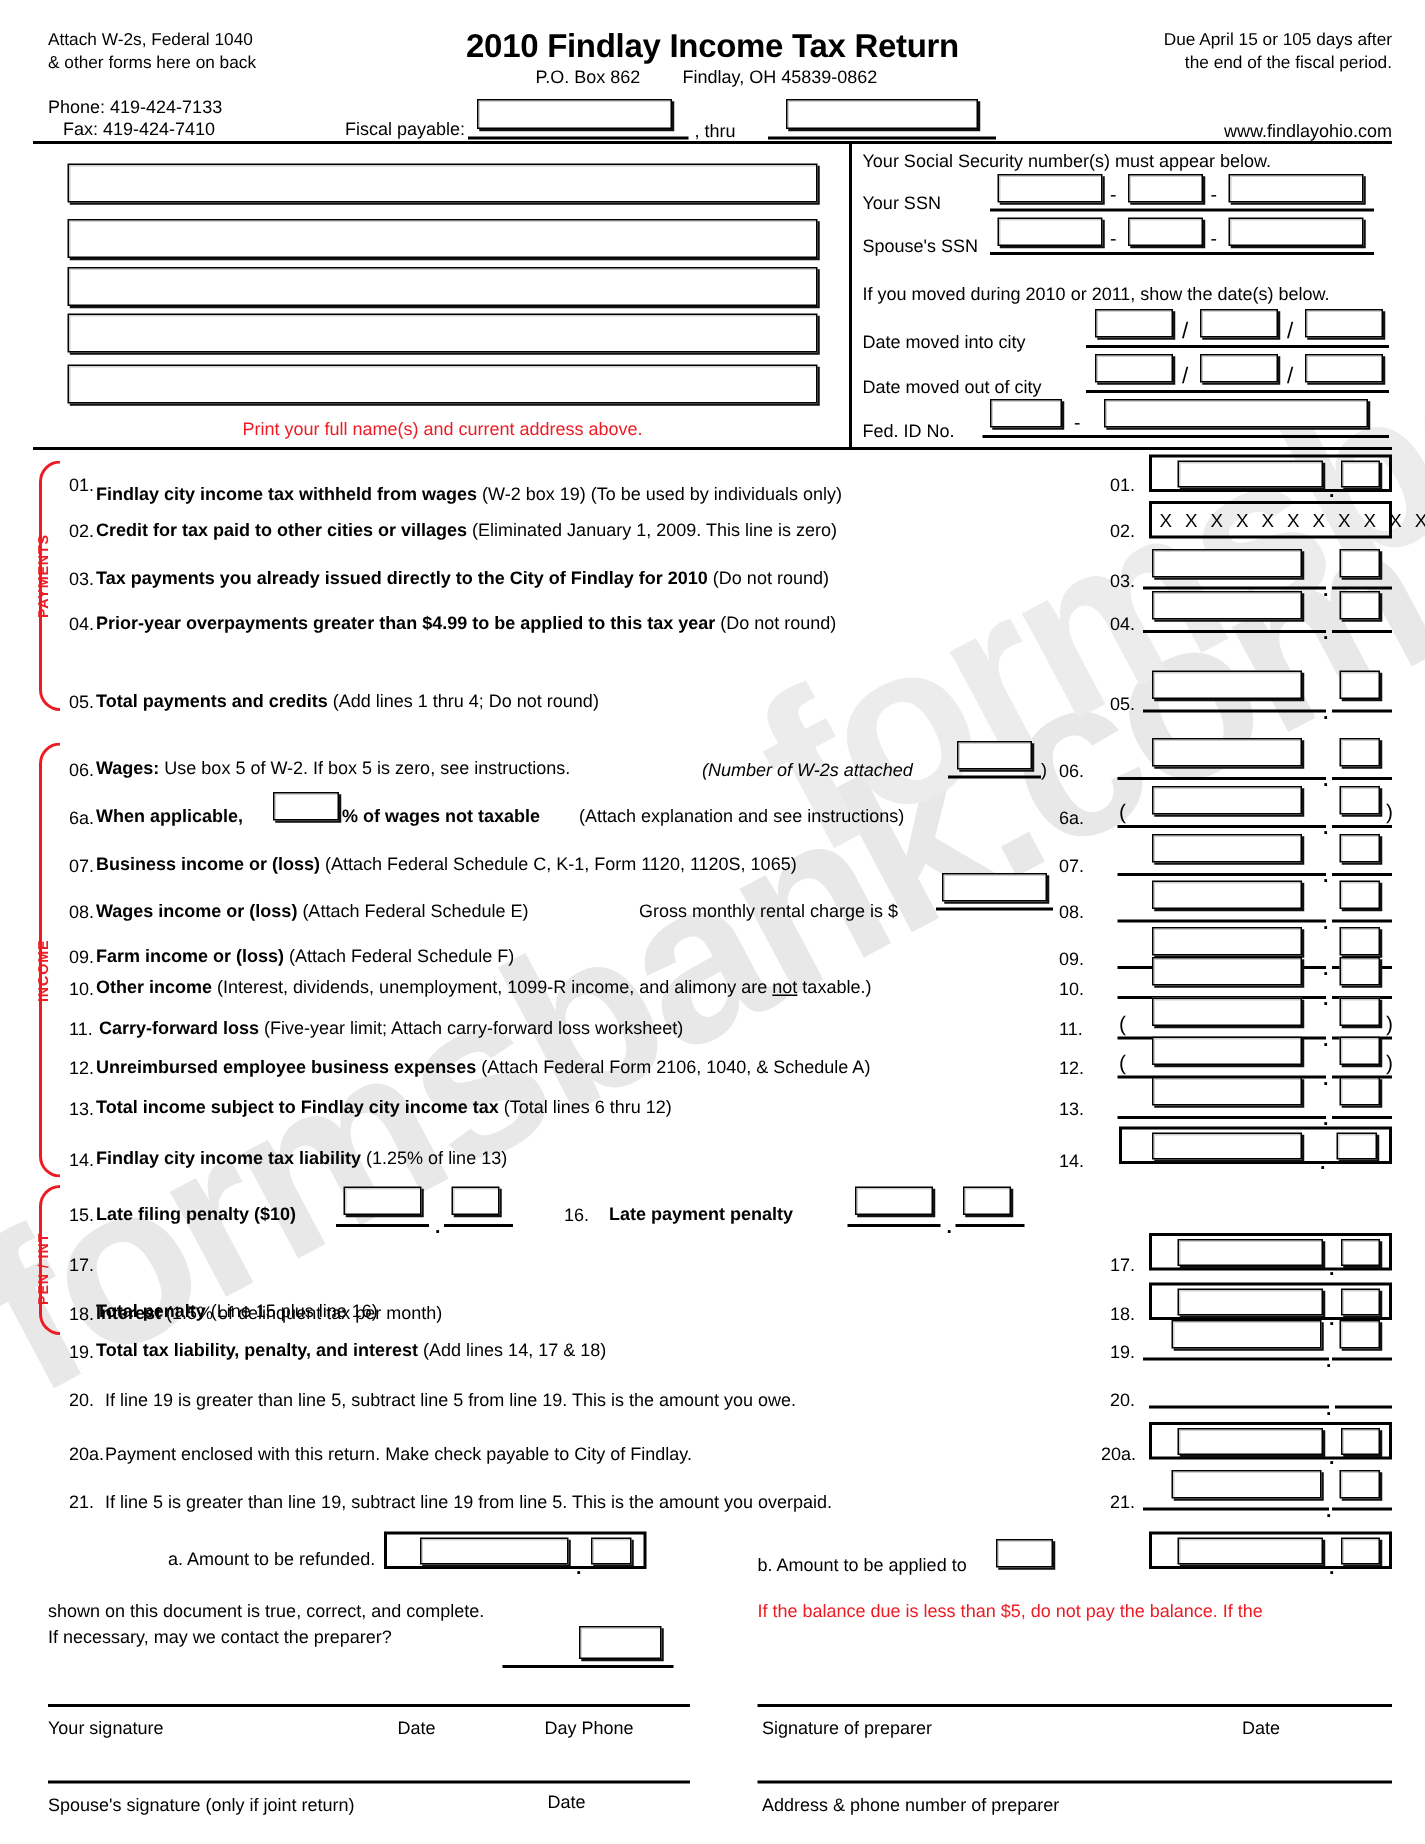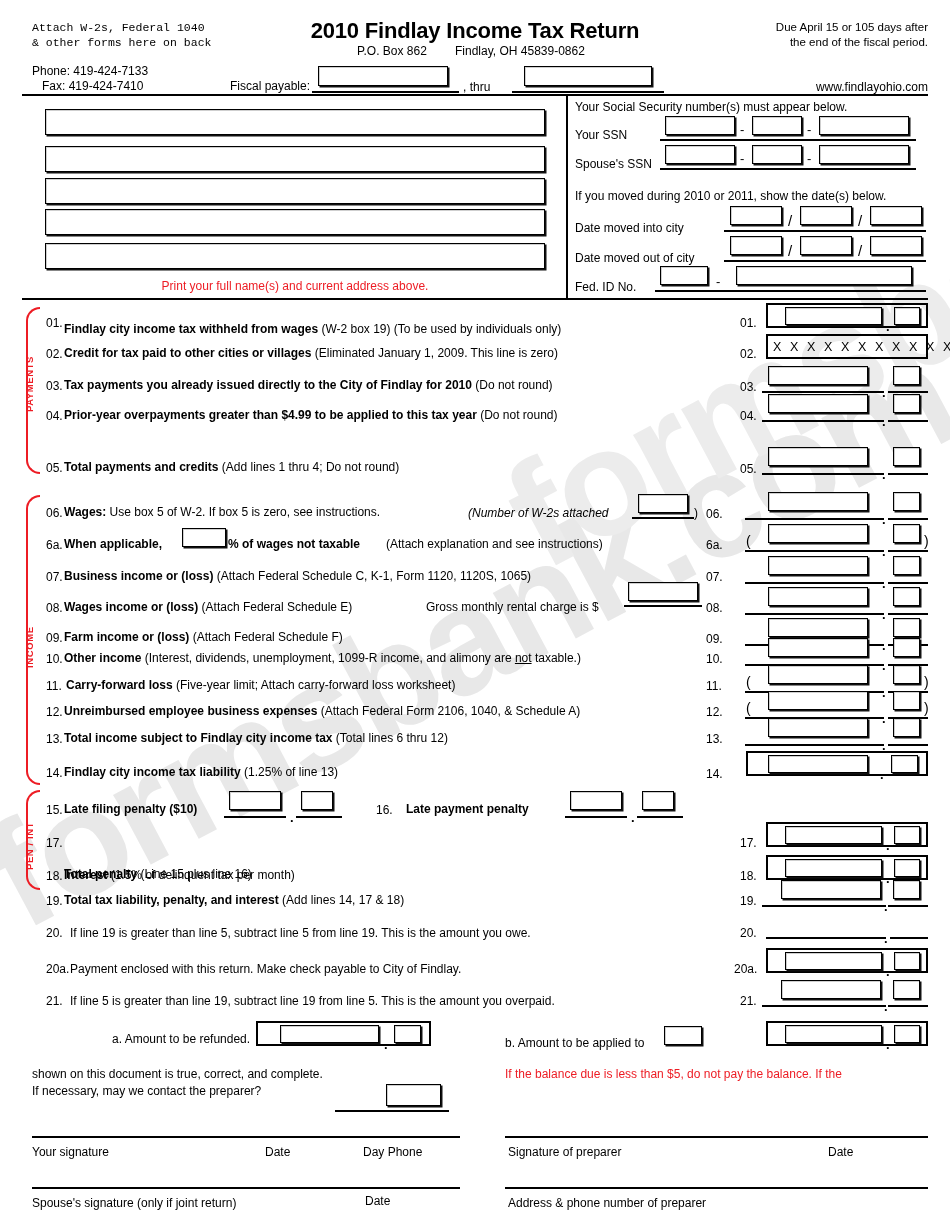--- a/index.html
+++ b/index.html
@@ -104,21 +104,21 @@
 </head>
 <body>
 
 <div class="page">
 
   <div class="watermark">formsbank.com</div>
   <div class="wm2">formsbank.com</div>
 
   <div class="content">
 
-  <div class="abs hdr-side" style="left:32px; top:20px;font-family:Liberation Mono, monospace;">
+  <div class="abs hdr-side" style="left:32px; top:20px;">
     <div>Attach W-2s, Federal 1040</div>
     <div>&amp; other forms here on back</div>
   </div>
 
   <div class="abs hdr-title" style="left:305px; top:18px; width:340px; text-align:center;">2010 Findlay Income Tax Return</div>
   <div class="abs hdr-sub" style="left:357px; top:44px;">P.O. Box 862</div>
   <div class="abs hdr-sub" style="left:455px; top:44px;">Findlay, OH 45839-0862</div>
 
   <div class="abs hdr-side rt" style="left:650px; top:20px; width:278px;">
     <div>Due April 15 or 105 days after</div>

